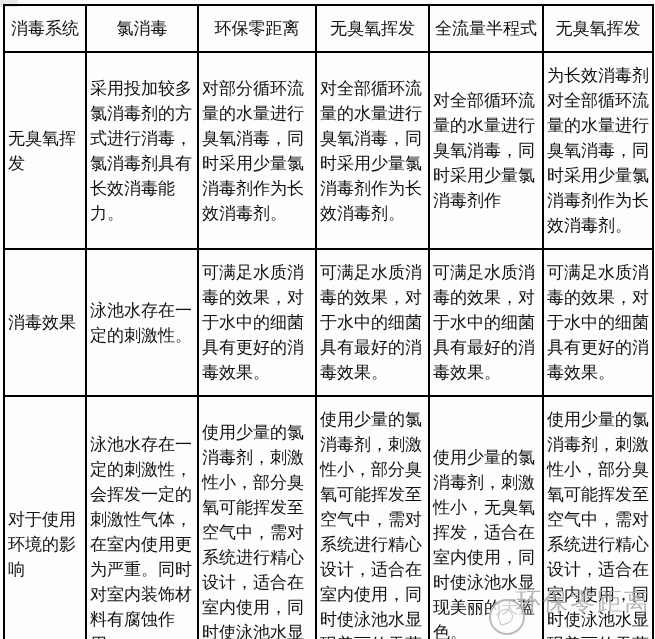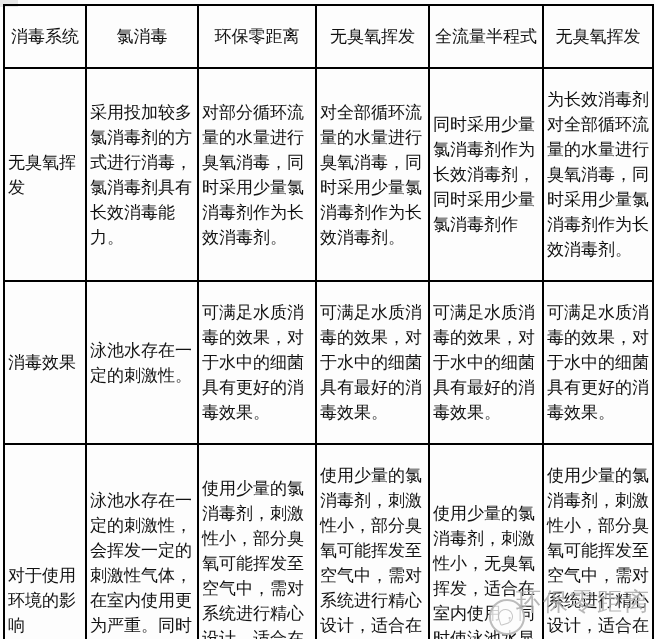--- a/index.html
+++ b/index.html
@@ -28,21 +28,21 @@
     left: 3px;
     top: 4px;
     width: 649px;
     border-collapse: collapse;
     table-layout: fixed;
   }
   table.cmp th,
   table.cmp td {
     border: 2px solid #000000;
     vertical-align: middle;
-    padding: 18px 3px;
+    padding: 10px 3px;
     font-size: 17px;
     line-height: 25px;
     font-weight: normal;
     overflow: hidden;
   }
   tr.r-header { height: 26px; }
   tr.r1 { height: 148px; }
   tr.r2 { height: 110px; }
   tr.r3 { height: 225px; }
   tr.r4 { height: 84px; }
@@ -105,21 +105,21 @@
         <th>无臭氧挥发</th>
         <th>全流量半程式</th>
         <th>无臭氧挥发</th>
       </tr>
 
       <tr class="r1">
         <td>无臭氧挥发</td>
         <td>采用投加较多氯消毒剂的方式进行消毒，氯消毒剂具有长效消毒能力。</td>
         <td>对部分循环流量的水量进行臭氧消毒，同时采用少量氯消毒剂作为长效消毒剂。</td>
         <td>对全部循环流量的水量进行臭氧消毒，同时采用少量氯消毒剂作为长效消毒剂。</td>
-        <td>同时采用少量氯消毒剂作为长效消毒剂，同时采用少量氯消毒剂作</td>
+        <td>对全部循环流量的水量进行臭氧消毒，同时采用少量氯消毒剂作</td>
         <td>为长效消毒剂对全部循环流量的水量进行臭氧消毒，同时采用少量氯消毒剂作为长效消毒剂。</td>
       </tr>
 
       <tr class="r2">
         <td>消毒效果</td>
         <td>泳池水存在一定的刺激性。</td>
         <td>可满足水质消毒的效果，对于水中的细菌具有更好的消毒效果。</td>
         <td>可满足水质消毒的效果，对于水中的细菌具有最好的消毒效果。</td>
         <td>可满足水质消毒的效果，对于水中的细菌具有最好的消毒效果。</td>
         <td>可满足水质消毒的效果，对于水中的细菌具有更好的消毒效果。</td>

